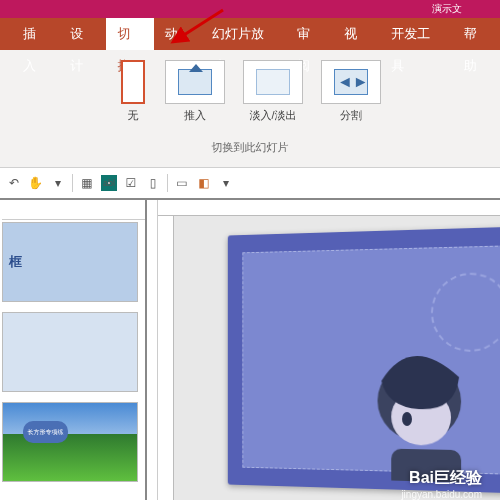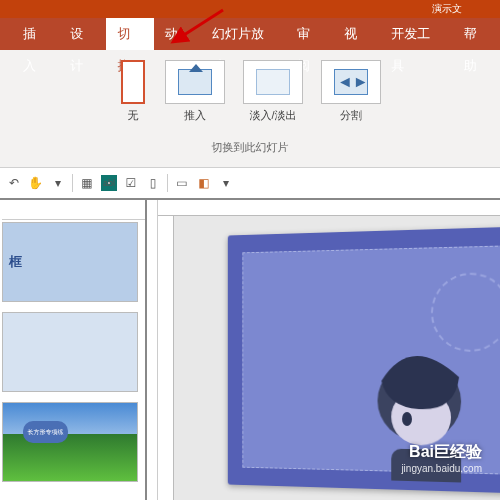--- a/index.html
+++ b/index.html
@@ -1,17 +1,17 @@
 <!DOCTYPE html>
 <html><head>
 <meta charset="utf-8">
 <style>
   * { margin: 0; padding: 0; box-sizing: border-box; }
   body { width: 500px; height: 500px; font-family: "Microsoft YaHei", sans-serif; overflow: hidden; background: #fff; position: relative; }
-  .titlebar { background: #c2410c; height: 18px; text-align: right; padding-right: 38px; color: #fff; font-size: 10px; line-height: 18px; }
+  .titlebar { background: #be185d; height: 18px; text-align: right; padding-right: 38px; color: #fff; font-size: 10px; line-height: 18px; }
   .menubar { background: #b7472a; height: 32px; display: flex; align-items: center; padding-left: 12px; }
   .menu-item { color: #fff; font-size: 13px; padding: 0 11px; height: 32px; line-height: 32px; cursor: pointer; }
   .menu-item.active { background: #ffffff; color: #b7472a; }
   .ribbon { background: #f3f2f1; height: 118px; border-bottom: 1px solid #d0d0d0; display: flex; }
   .ribbon-group { display: flex; flex-direction: column; align-items: center; padding: 6px 0 8px; }
   .gallery { display: flex; padding: 4px 8px 0; gap: 12px; }
   .gallery-item { display: flex; flex-direction: column; align-items: center; width: 66px; cursor: pointer; }
   .gallery-item.first { width: 34px; }
   .gallery-thumb { width: 60px; height: 44px; border: 1px solid #bfbfbf; background: #fff; display: flex; align-items: center; justify-content: center; position: relative; }
   .gallery-thumb.sel { border: 2px solid #d35230; }
@@ -34,21 +34,21 @@
   .canvas-area { flex: 1; background: #e8e8e8; position: relative; padding-top: 18px; padding-left: 40px; }
   .canvas-ruler { position: absolute; top: 0; left: 0; right: 0; height: 16px; border-bottom: 1px solid #bbb; background: #fff; }
   .canvas-vruler { position: absolute; top: 16px; left: 0; width: 16px; bottom: 0; border-right: 1px solid #bbb; background: #fff; }
   .slide { position:absolute; top:30px; left:60px; width:380px; height:260px; background:#5560b5; border-radius:3px; overflow:hidden; box-shadow:0 2px 6px rgba(0,0,0,.3); transform:perspective(600px) rotateY(-8deg); }
   .slide-inner{position:absolute;inset:18px 16px;background:#7c88d0;border:1px dashed #aab3e3;padding:12px;}
   .circle{position:absolute;right:72px;top:25px;width:78px;height:78px;border:2px dashed #9aa4df;border-radius:50%;}
   .character{position:absolute;right:110px;bottom:-10px;width:120px;height:140px;}
   .cursor{position:absolute;left:222px;top:222px;font-size:16px;color:#000;}
   .arrow{position:absolute;top:8px;left:165px;width:60px;height:40px;}
   .arrow svg{width:100%;height:100%;}
-  .watermark{position:absolute;right:18px;bottom:26px;text-align:right;}
+  .watermark{position:absolute;right:18px;bottom:0;text-align:right;}
   .watermark .brand{color:#fff;font-weight:bold;font-size:16px;text-shadow:0 0 4px rgba(0,0,0,.5);}
   .watermark .sub{color:rgba(255,255,255,.85);font-size:10px;}
   .ic-box{width:34px;height:26px;border:1px solid #5288c2;background:#dce8f3;}
 </style>
 </head>
 <body>
 
 <div class="titlebar">
   <span>演示文</span>
 </div>

